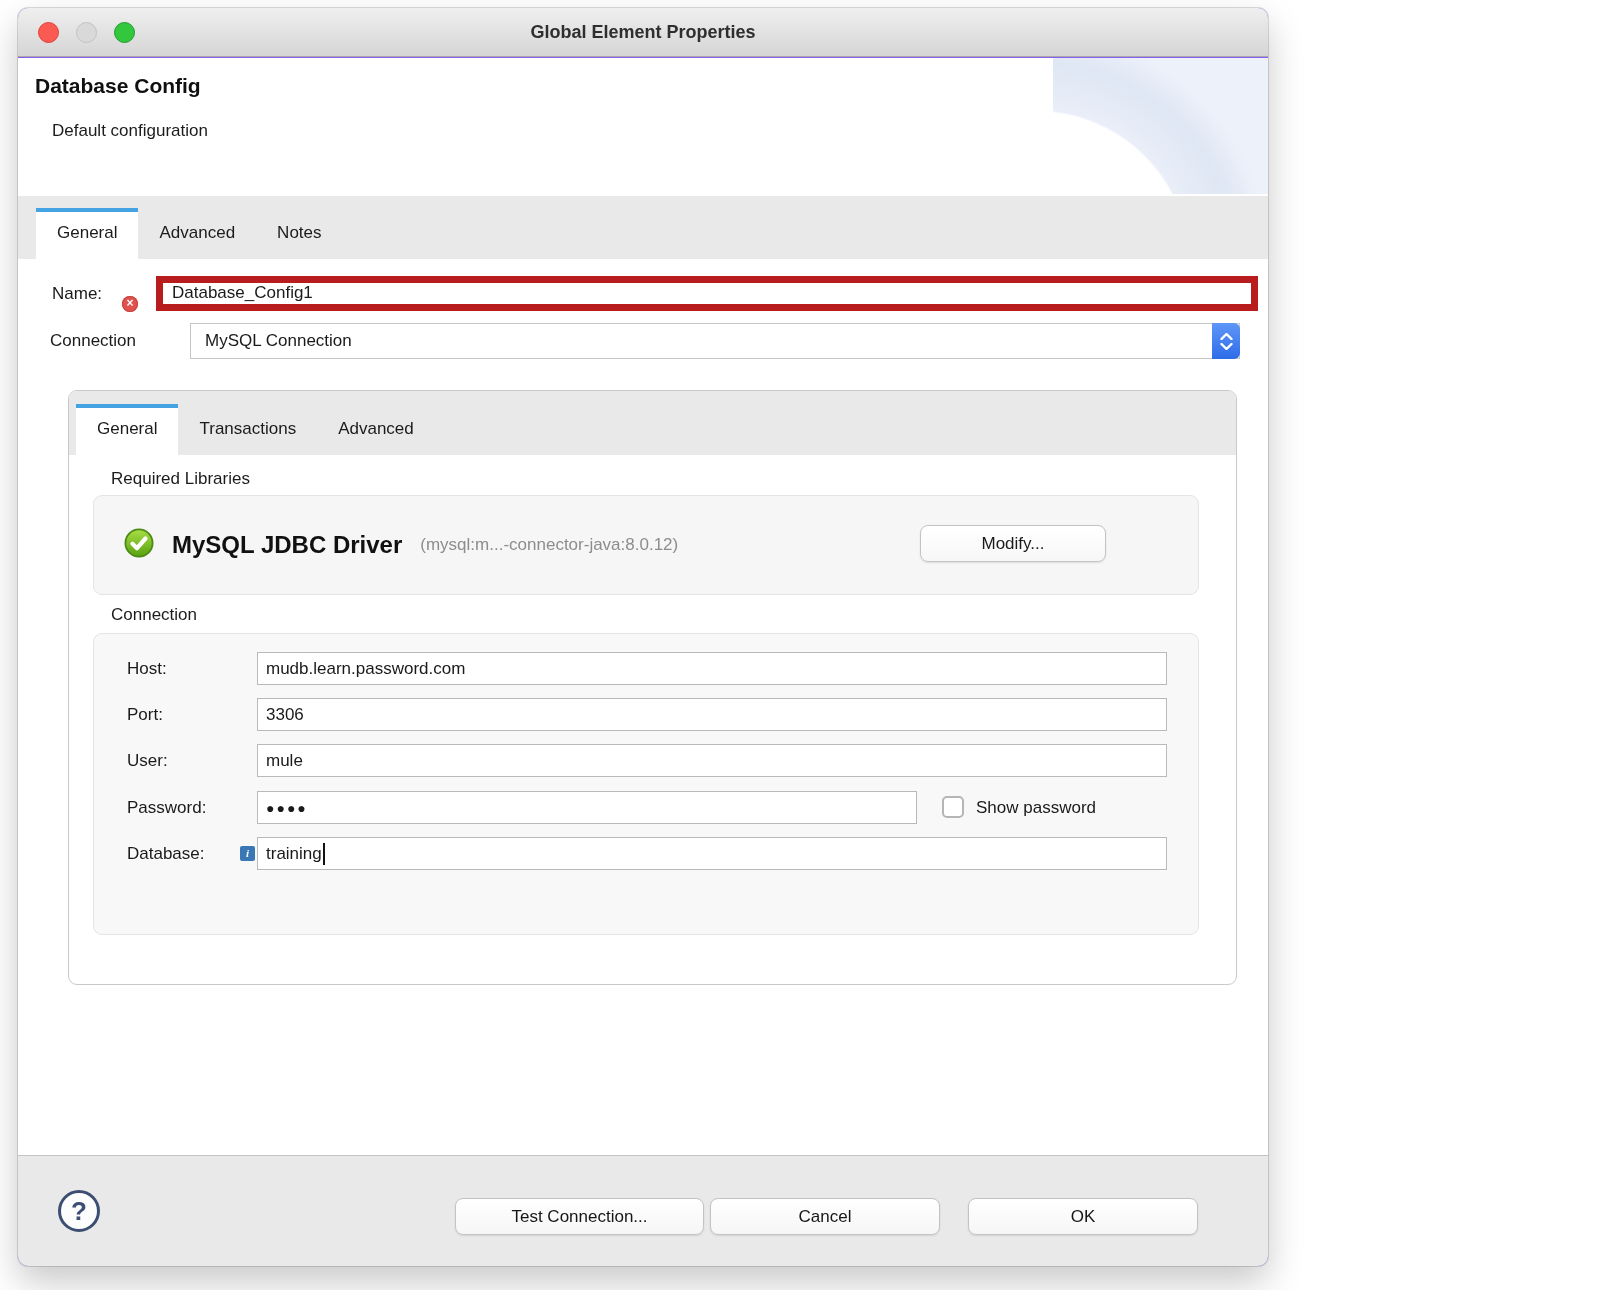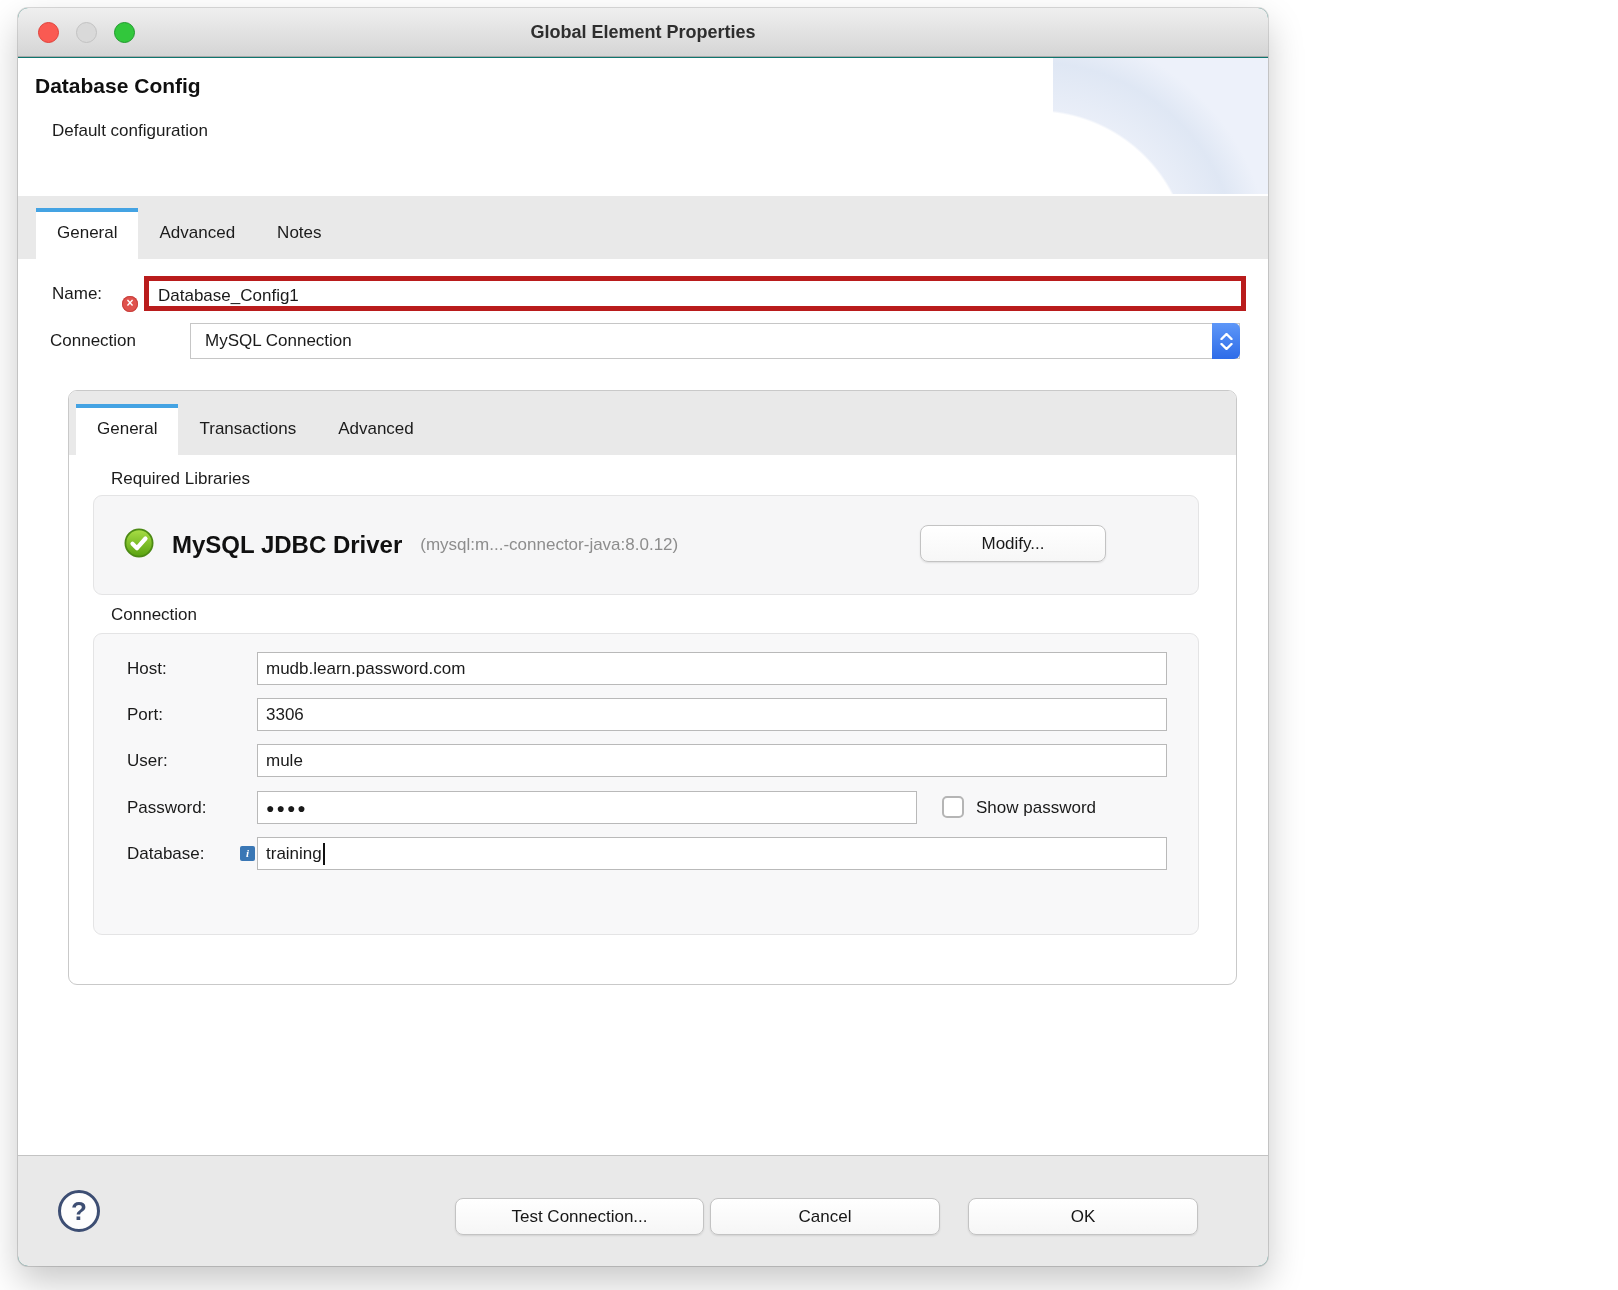--- a/index.html
+++ b/index.html
@@ -1,17 +1,17 @@
 <!DOCTYPE html>
 <html><head>
 <meta charset="utf-8">
 <style>
   *{box-sizing:border-box;margin:0;padding:0;}
   html,body{width:1618px;height:1290px;background:#ffffff;font-family:"Liberation Sans",sans-serif;color:#1a1a1a;}
-  .window{position:absolute;left:18px;top:8px;width:1250px;height:1258px;border-radius:10px;background:#0f766e;
+  .window{position:absolute;left:18px;top:8px;width:1250px;height:1258px;border-radius:10px;background:#8b5cf6;
           box-shadow:0 0 0 1px rgba(0,0,0,.14),0 16px 36px rgba(0,0,0,.22);}
   
   .titlebar{position:absolute;left:0;top:0;right:0;height:49px;background:linear-gradient(#efefef,#d5d5d5);
             border-bottom:1px solid #a9a9a9;border-radius:10px 10px 0 0;}
   .wtitle{position:absolute;left:0;right:0;top:0;height:49px;line-height:49px;text-align:center;
           font-size:18px;font-weight:600;color:#2e2e2e;}
   .lights{position:absolute;left:20px;top:14px;display:flex;gap:17px;}
   .light{width:21px;height:21px;border-radius:50%;}
   .light.red{background:#fa5a52;border:1px solid #e14038;}
   .light.gray{background:#d9d9d9;border:1px solid #c2c2c2;}
@@ -25,22 +25,22 @@
   
   .ostrip{position:absolute;left:0;top:188px;right:0;height:63px;background:#e9e9e9;
           display:flex;align-items:flex-end;padding-left:18px;}
   .tab{height:51px;display:flex;align-items:flex-end;padding:16px 21px;font-size:17px;color:#1b1b1b;}
   .tab.active{background:#fff;border-top:4px solid #44a3e3;}
   
   .contentarea{position:absolute;left:0;top:251px;right:0;height:896px;background:#fff;}
   .namelabel{position:absolute;left:34px;top:17px;height:35px;line-height:35px;font-size:17px;}
   .errbadge{position:absolute;left:104px;top:37px;width:16px;height:16px;border-radius:50%;background:#e0524d;
             color:#fff;font-size:12px;font-weight:bold;text-align:center;line-height:15px;box-shadow:0 0 0 1px #c8413d inset;}
-  .nameinput{position:absolute;left:126px;top:17px;width:1102px;height:35px;border:5px solid #b91c1c;background:#fff;
-             display:flex;align-items:flex-end;padding-left:9px;font-size:17px;}
+  .nameinput{position:absolute;left:138px;top:17px;width:1102px;height:35px;border:7px solid #b91c1c;background:#fff;
+             display:flex;align-items:flex-start;padding-left:9px;font-size:17px;}
   .connlabel{position:absolute;left:32px;top:64px;height:36px;line-height:36px;font-size:17px;}
   .select{position:absolute;left:172px;top:64px;width:1050px;height:36px;border:1px solid #c6c6c6;border-radius:0;
           background:#fff;display:flex;align-items:center;padding-left:14px;font-size:17px;}
   .stepper{position:absolute;right:-1px;top:-1px;width:28px;height:36px;border-radius:0 6px 6px 0;
            background:linear-gradient(#5e97f8,#2e6ce8);display:flex;flex-direction:column;align-items:center;justify-content:center;gap:3px;}
   
   .panel{position:absolute;left:50px;top:131px;width:1169px;height:595px;border:1px solid #c9c9c9;border-radius:9px;background:#fff;}
   .pstrip{position:absolute;left:0;top:0;right:0;height:64px;background:#e9e9e9;border-radius:8px 8px 0 0;
           display:flex;align-items:flex-end;padding-left:7px;}
   .sectiontitle{position:absolute;left:42px;font-size:17px;color:#1c1c1c;}

